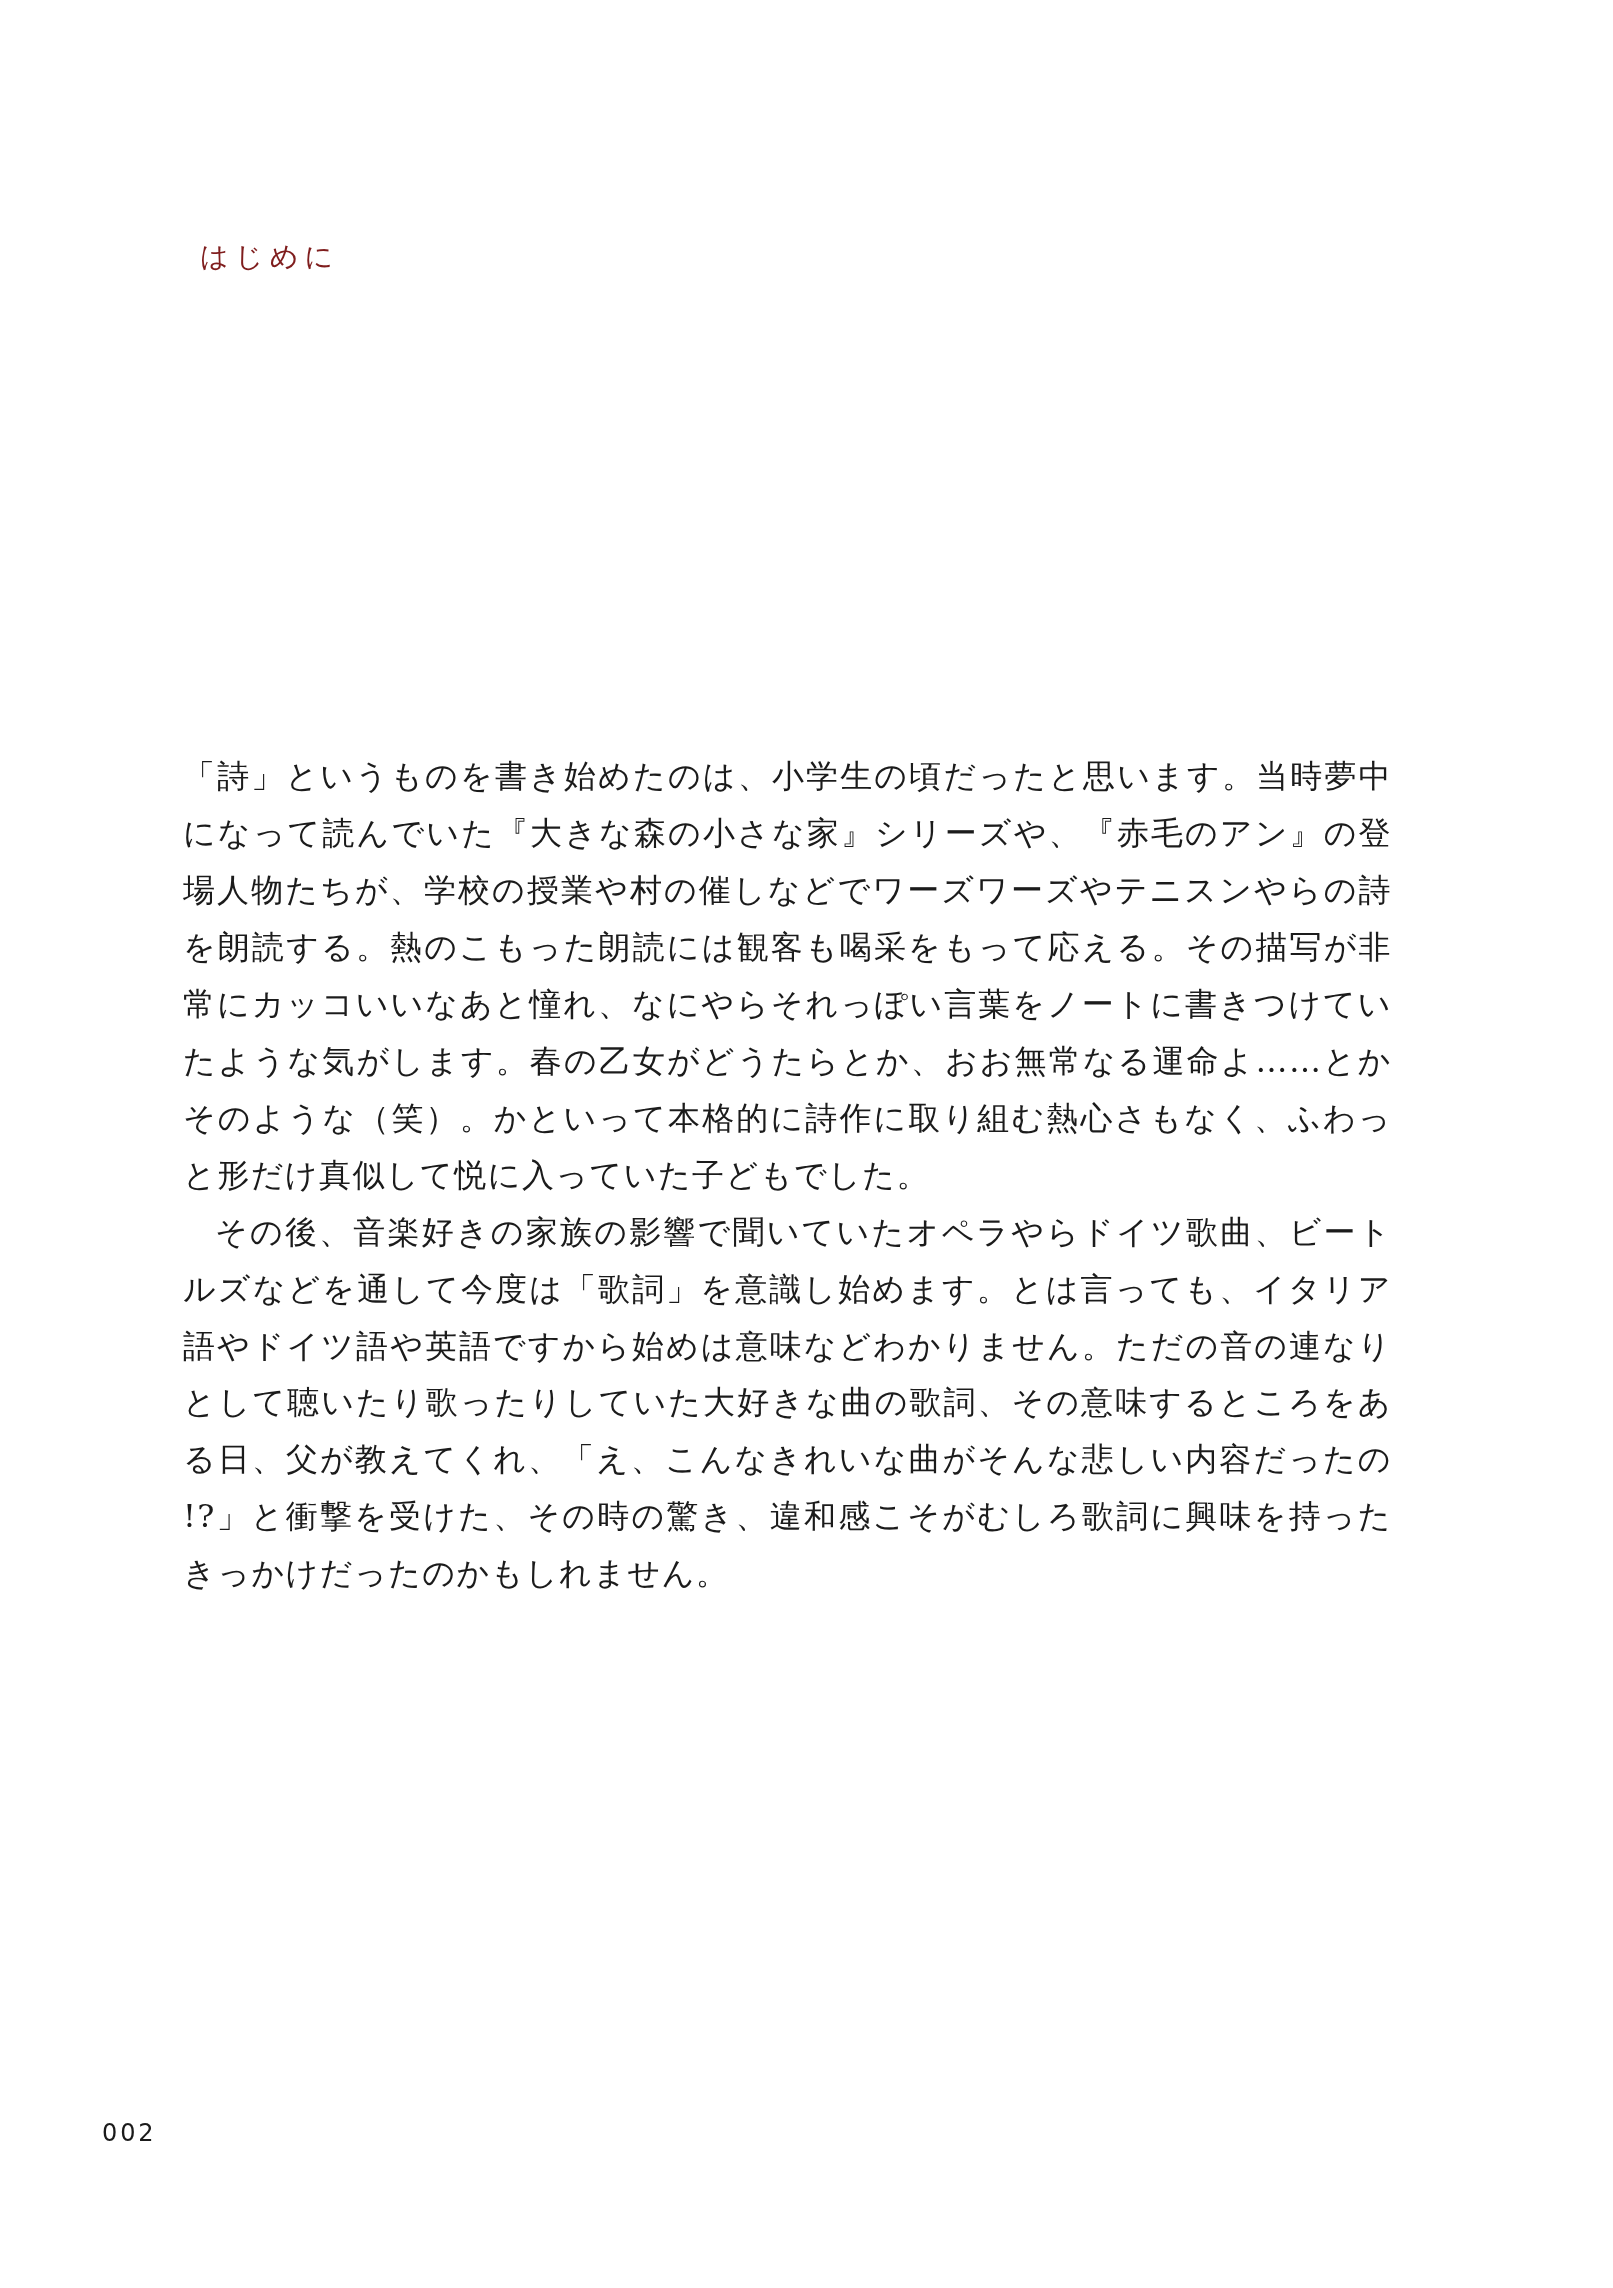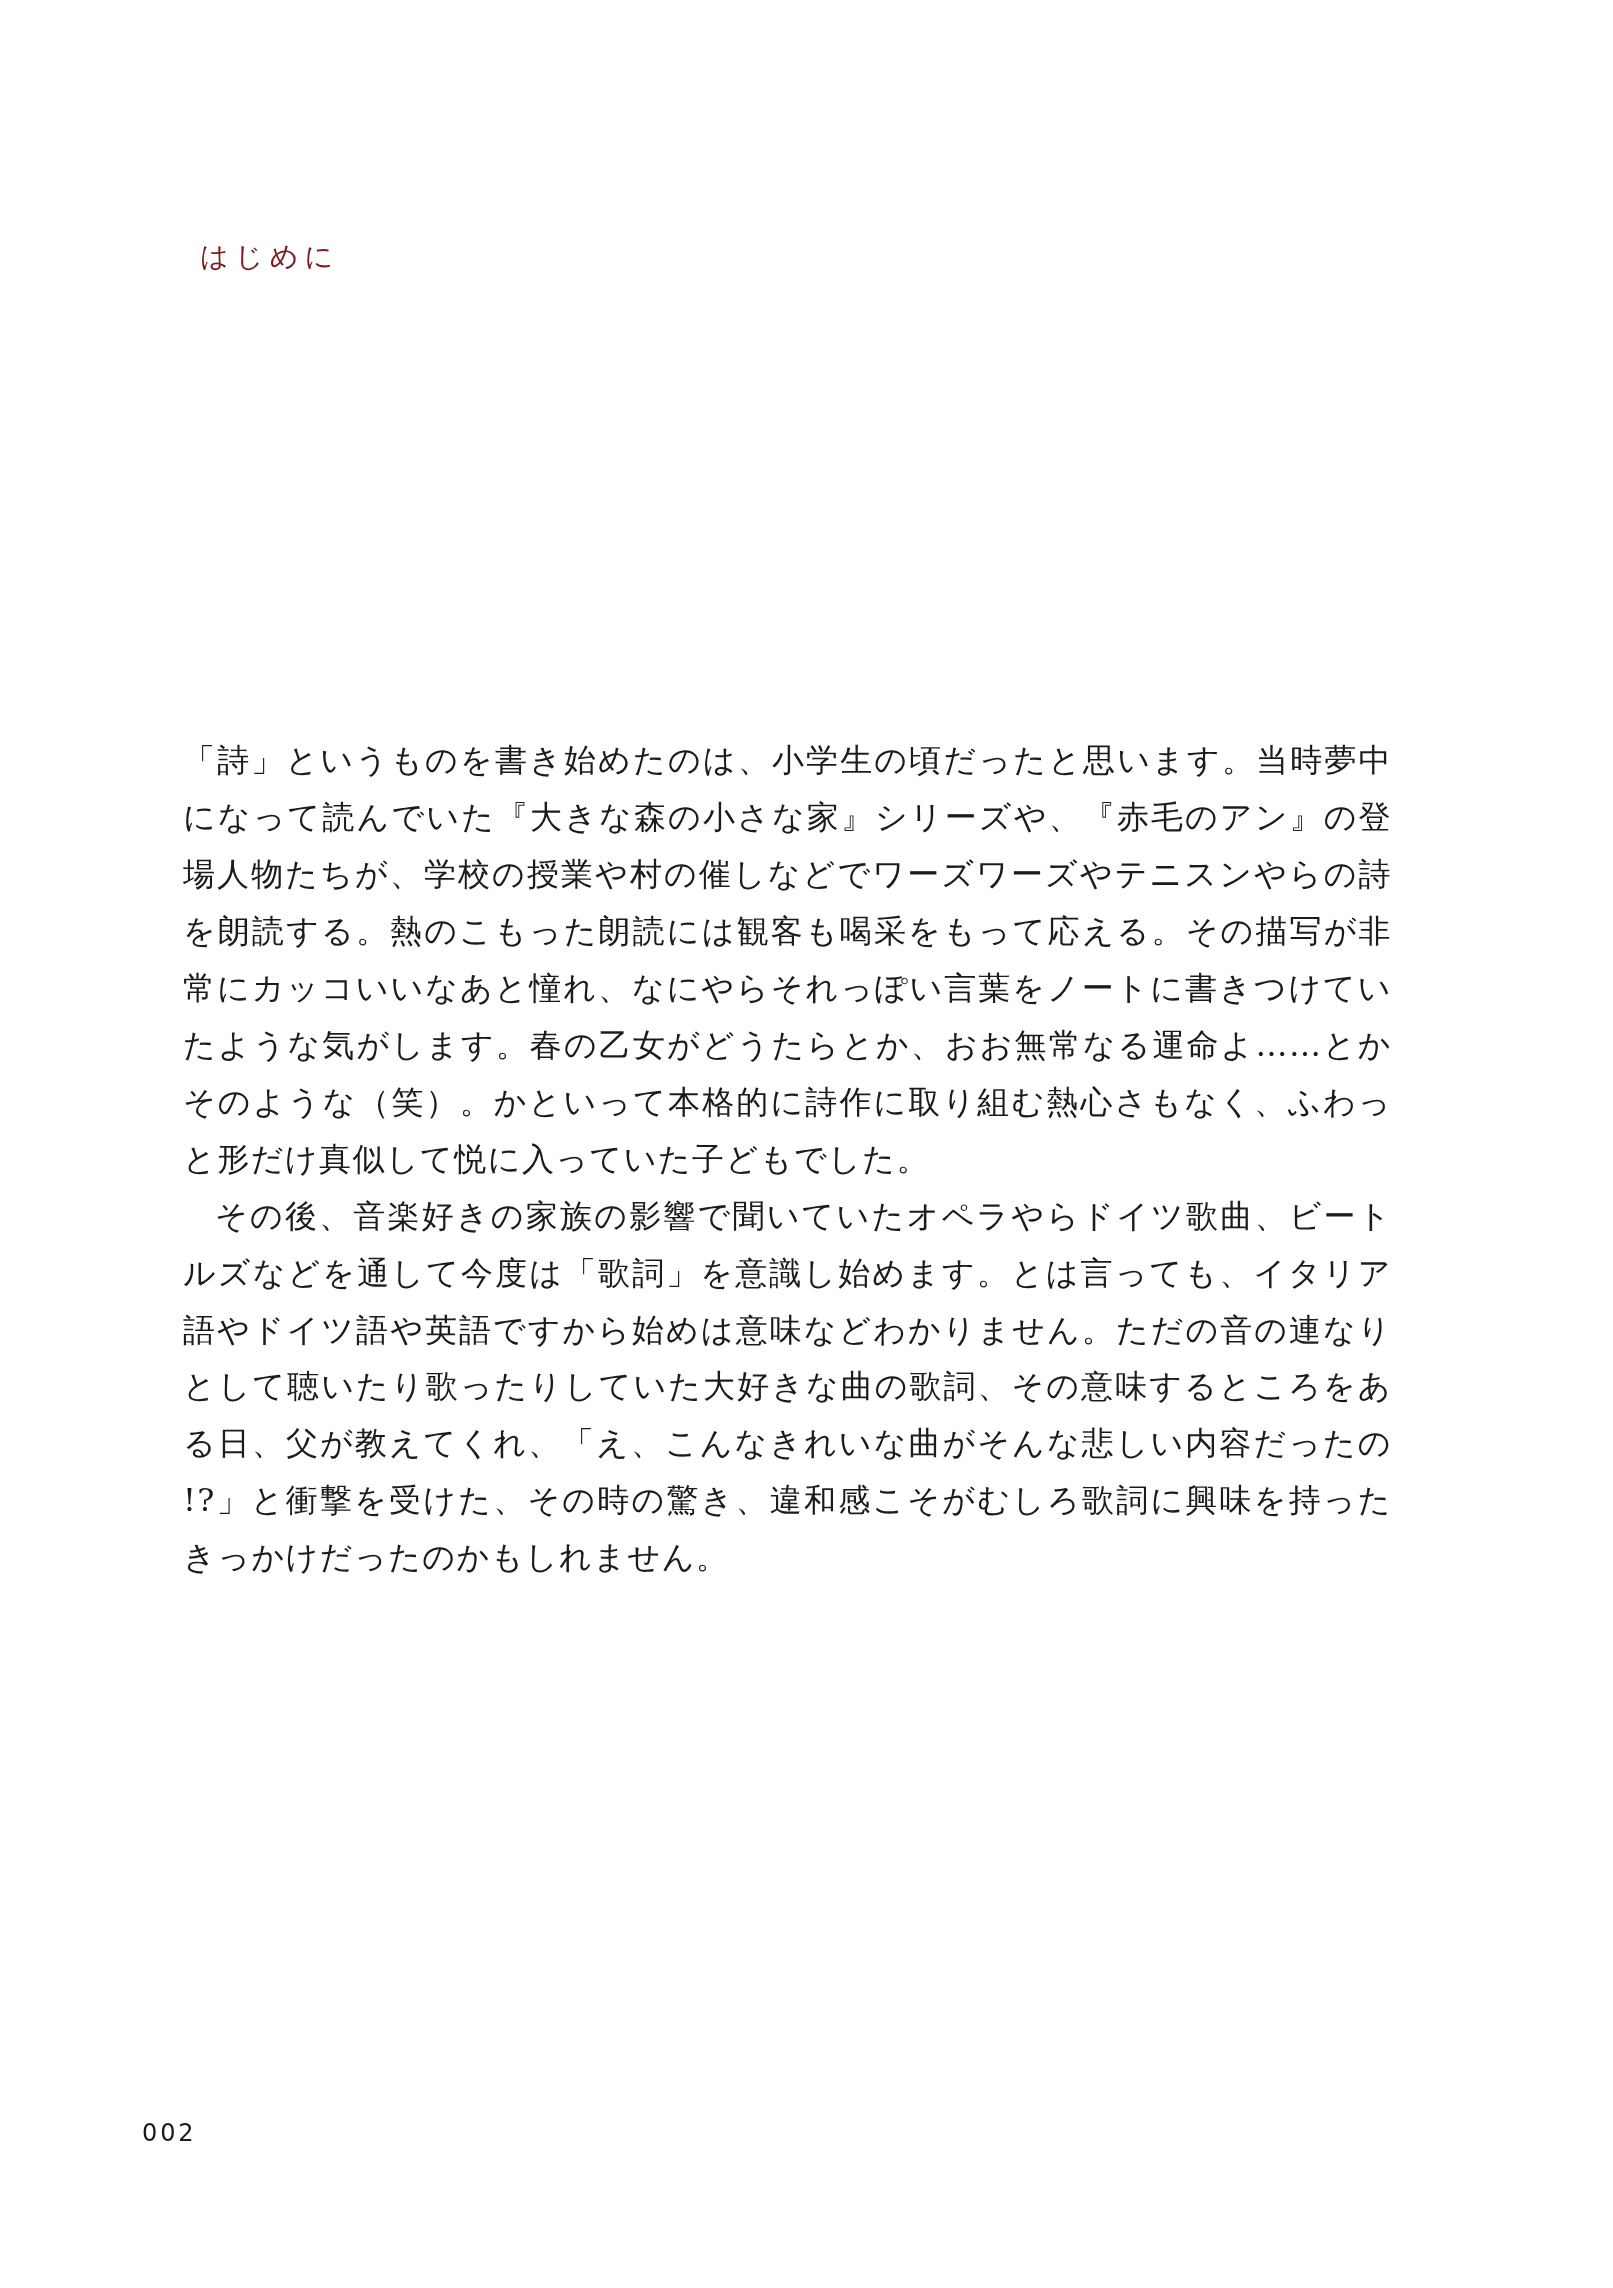--- a/index.html
+++ b/index.html
@@ -32,21 +32,21 @@
     font-size: 28px;
     letter-spacing: 0.22em;
     font-weight: 400;
     color: #7f1d1d;
     font-family: "DejaVu Sans", "Liberation Sans", sans-serif;
   }
 
   .body-text {
     position: absolute;
     left: 183px;
-    top: 732px;
+    top: 748px;
     width: 1209px;
     font-size: 32px;
     line-height: 1.78;
     letter-spacing: 0.045em;
     text-align: justify;
     text-justify: inter-character;
     color: #1b1b1b;
   }
 
   .body-text p {
@@ -59,21 +59,20 @@
   }
 
   .page-number {
     position: absolute;
     left: 102px;
     top: 2119px;
     font-size: 24px;
     letter-spacing: 0.12em;
     color: #1a1a1a;
     font-family: "DejaVu Sans", "Liberation Sans", sans-serif;
-    margin-left: 40px;
   }
 </style>
 </head>
 <body>
 
 <div class="page">
 
   <div class="chapter-heading">はじめに</div>
 
   <div class="body-text">

